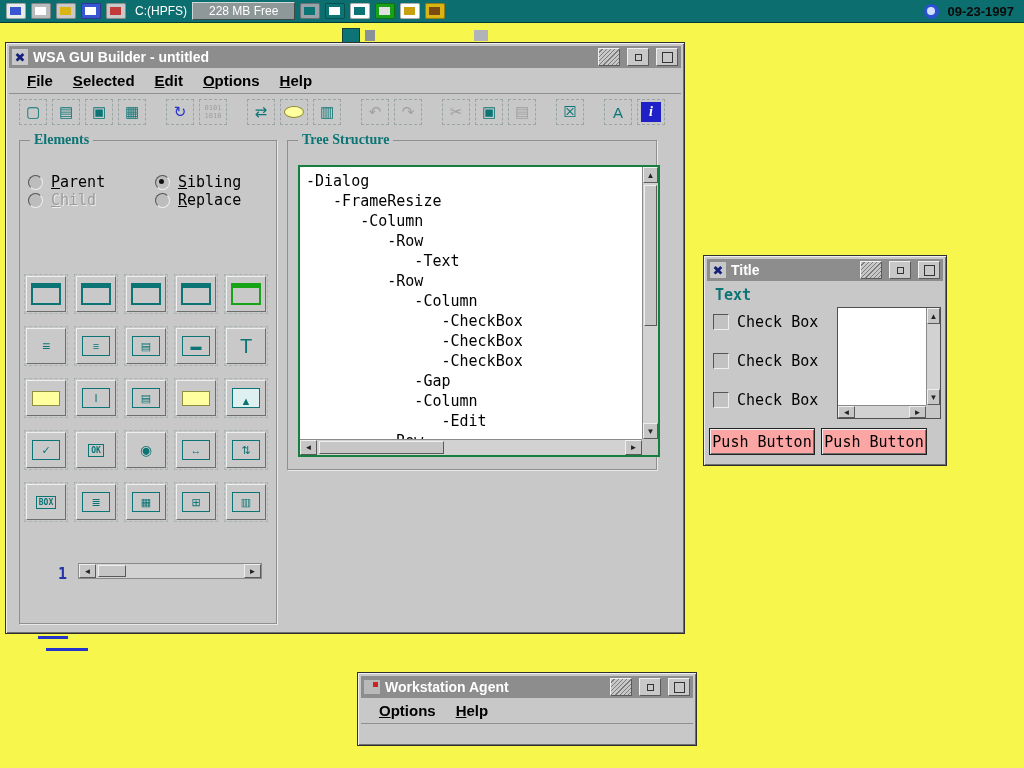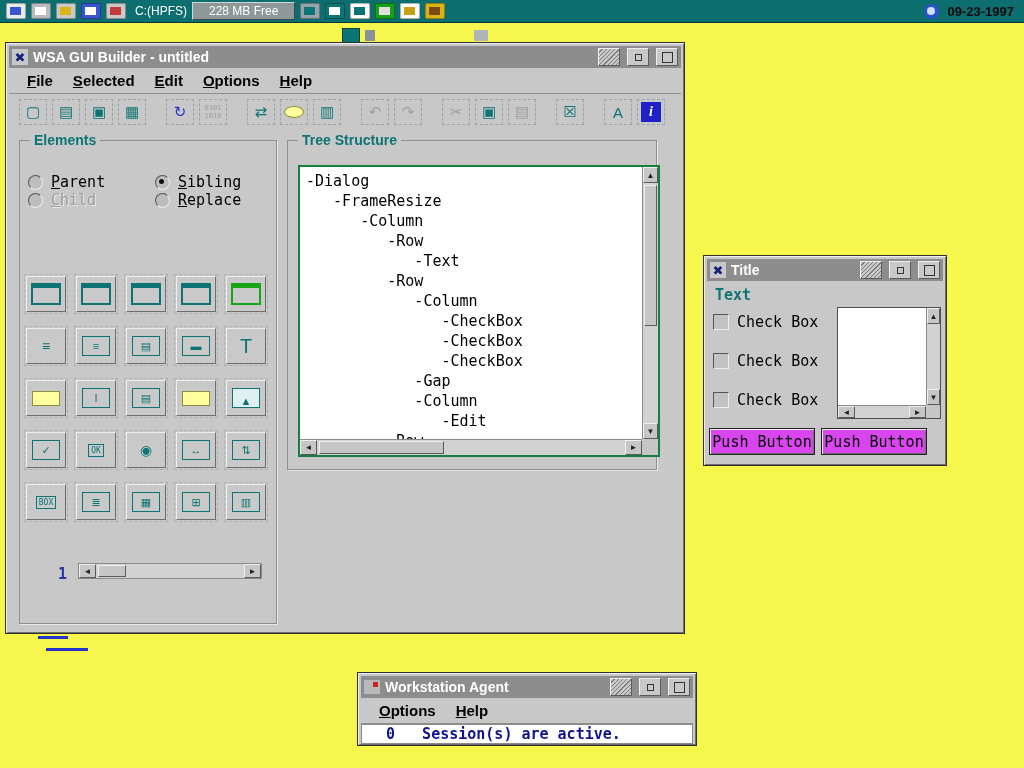--- a/index.html
+++ b/index.html
@@ -53,21 +53,21 @@
   .tbtn.disabled{color:#9e9e9e;}
   .tbtn.binary{font-family:"DejaVu Sans Mono",monospace;font-size:7px;white-space:pre;line-height:1.15;color:#9e9e9e;}
   .tbtn .oval{width:18px;height:10px;background:#ffffa0;border:1px solid #8a8a30;border-radius:50%;display:block;}
   .tbtn.info .info-glyph{width:20px;height:20px;background:#2020c8;color:#fff;font-weight:bold;font-style:italic;
     font-family:"Liberation Serif",serif;display:flex;align-items:center;justify-content:center;font-size:14px;}
 
   
   .client{flex:1;position:relative;background:var(--window,#c8c8c8);}
   .groupbox{position:absolute;border:1px solid #8f8f8f;box-shadow:1px 1px 0 #e9e9e9;}
   .group-title{position:absolute;top:-9px;left:10px;background:var(--window,#c8c8c8);padding:0 4px;
-    color:var(--accent,#0c7474);font-family:Liberation Sans, sans-serif;font-weight:bold;font-size:14px;}
+    color:var(--accent,#0c7474);font-family:Liberation Serif, serif;font-weight:bold;font-size:14px;}
   #elements-group{left:10px;top:10px;width:256px;height:482px;}
   #tree-group{left:278px;top:10px;width:368px;height:328px;}
 
   
   #radio-grid{position:absolute;left:8px;top:32px;width:240px;display:grid;
     grid-template-columns:127px 1fr;}
   .radio-row{display:flex;align-items:center;gap:8px;font-family:"DejaVu Sans Mono",monospace;font-size:15px;color:#000;}
   .radio{width:13px;height:13px;border-radius:50%;background:#bdbdbd;border:1px solid;
     border-color:#555 #eee #eee #555;position:relative;flex:none;}
   .radio.sel::after{content:"";position:absolute;left:3px;top:3px;width:5px;height:5px;border-radius:50%;background:#111;}
@@ -76,21 +76,21 @@
   
   #palette-grid{position:absolute;left:6px;top:135px;display:grid;grid-template-columns:repeat(5,40px);gap:16px 10px;}
   .cell{width:40px;height:36px;background:#c9c9c9;border:1px solid;
     border-color:#efefef #6e6e6e #6e6e6e #efefef;outline:1px dashed #aab4b4;outline-offset:1px;
     display:flex;align-items:center;justify-content:center;padding:0;}
   .icon-frame{width:26px;height:18px;border:2px solid currentColor;display:block;}
   .icon-frame i{display:block;height:3px;background:currentColor;}
   .cell-glyph{color:var(--accent,#0c7474);font-size:16px;}
   .boxglyph{width:26px;height:18px;border:1px solid var(--accent,#0c7474);color:var(--accent,#0c7474);
     display:flex;align-items:center;justify-content:center;font-size:11px;}
-  .cell-text{font-family:"DejaVu Sans Mono",monospace;font-size:8px;font-weight:normal;
+  .cell-text{font-family:"DejaVu Sans Mono",monospace;font-size:8px;font-weight:bold;
     color:var(--accent,#0c7474);border:1px solid var(--accent,#0c7474);padding:1px 2px;}
   .icon-entry{width:26px;height:13px;background:#ffffa0;border:1px solid #8f8f40;display:block;}
   .icon-image{width:26px;height:18px;border:1px solid var(--accent,#0c7474);background:#dff0f0;
     display:flex;align-items:flex-end;justify-content:center;font-size:11px;color:var(--accent,#0c7474);overflow:hidden;}
   .page-num{position:absolute;left:38px;top:424px;color:#2433aa;font-family:"DejaVu Sans Mono",monospace;
     font-weight:bold;font-size:15px;}
 
   
   .sb{display:flex;align-items:stretch;background:#cdcdcd;border:1px solid #8a8a8a;box-sizing:border-box;}
   .sb-btn{width:15px;background:#c6c6c6;border:1px solid;border-color:#efefef #5a5a5a #5a5a5a #efefef;
@@ -121,21 +121,21 @@
   .text-label{position:absolute;left:8px;top:5px;color:var(--accent,#0c7474);
     font-family:"DejaVu Sans Mono",monospace;font-weight:bold;font-size:15px;}
   #checkbox-list{position:absolute;left:6px;top:30px;display:flex;flex-direction:column;gap:17px;}
   .cbrow{display:flex;align-items:center;gap:8px;font-family:"DejaVu Sans Mono",monospace;font-size:15px;height:22px;color:#000;}
   .cbbox{width:14px;height:14px;background:#c2c2c2;border:1px solid;border-color:#555 #eee #eee #555;flex:none;}
   .mini-listbox{position:absolute;left:130px;top:26px;width:102px;height:110px;background:#fff;border:1px solid #4f4f4f;}
   .mini-listbox .vsb{width:14px;bottom:13px;}
   .mini-listbox .hsb{height:13px;right:14px;}
   .mini-listbox .sb-corner{width:14px;height:13px;}
   #push-buttons{position:absolute;left:2px;top:147px;display:flex;gap:6px;}
-  .pushbtn{width:106px;height:27px;background:#d946ef;border:1px solid #222;
+  .pushbtn{width:106px;height:27px;background:#fca5a5;border:1px solid #222;
     box-shadow:inset 1px 1px 0 #efefef, inset -1px -1px 0 #6f6f6f;
     font-family:"DejaVu Sans Mono",monospace;font-size:15px;color:#000;
     display:flex;align-items:center;justify-content:center;padding:0;}
 
   
   #agent-window{left:357px;top:672px;width:340px;height:74px;}
   .status{flex:1;background:#fff;border:1px solid #8a8a8a;display:flex;align-items:center;
     padding-left:24px;color:var(--status,#10128f);font-family:"DejaVu Sans Mono",monospace;
     font-weight:bold;font-size:15px;white-space:pre;}
 
@@ -465,16 +465,15 @@
           <i></i>
         </span>
       <span class="tb-btn max">
           <i></i>
         </span>
     </div>
     <div class="menubar" id="agent-menubar">
         <span class="menu-item"><span class="mn">O</span><span>ptions</span></span>
         <span class="menu-item"><span class="mn">H</span><span>elp</span></span>
       </div>
-    <div class="status">0   Session(s) are active.</div>
   </div>
 
 </div>
 
 </body></html>

